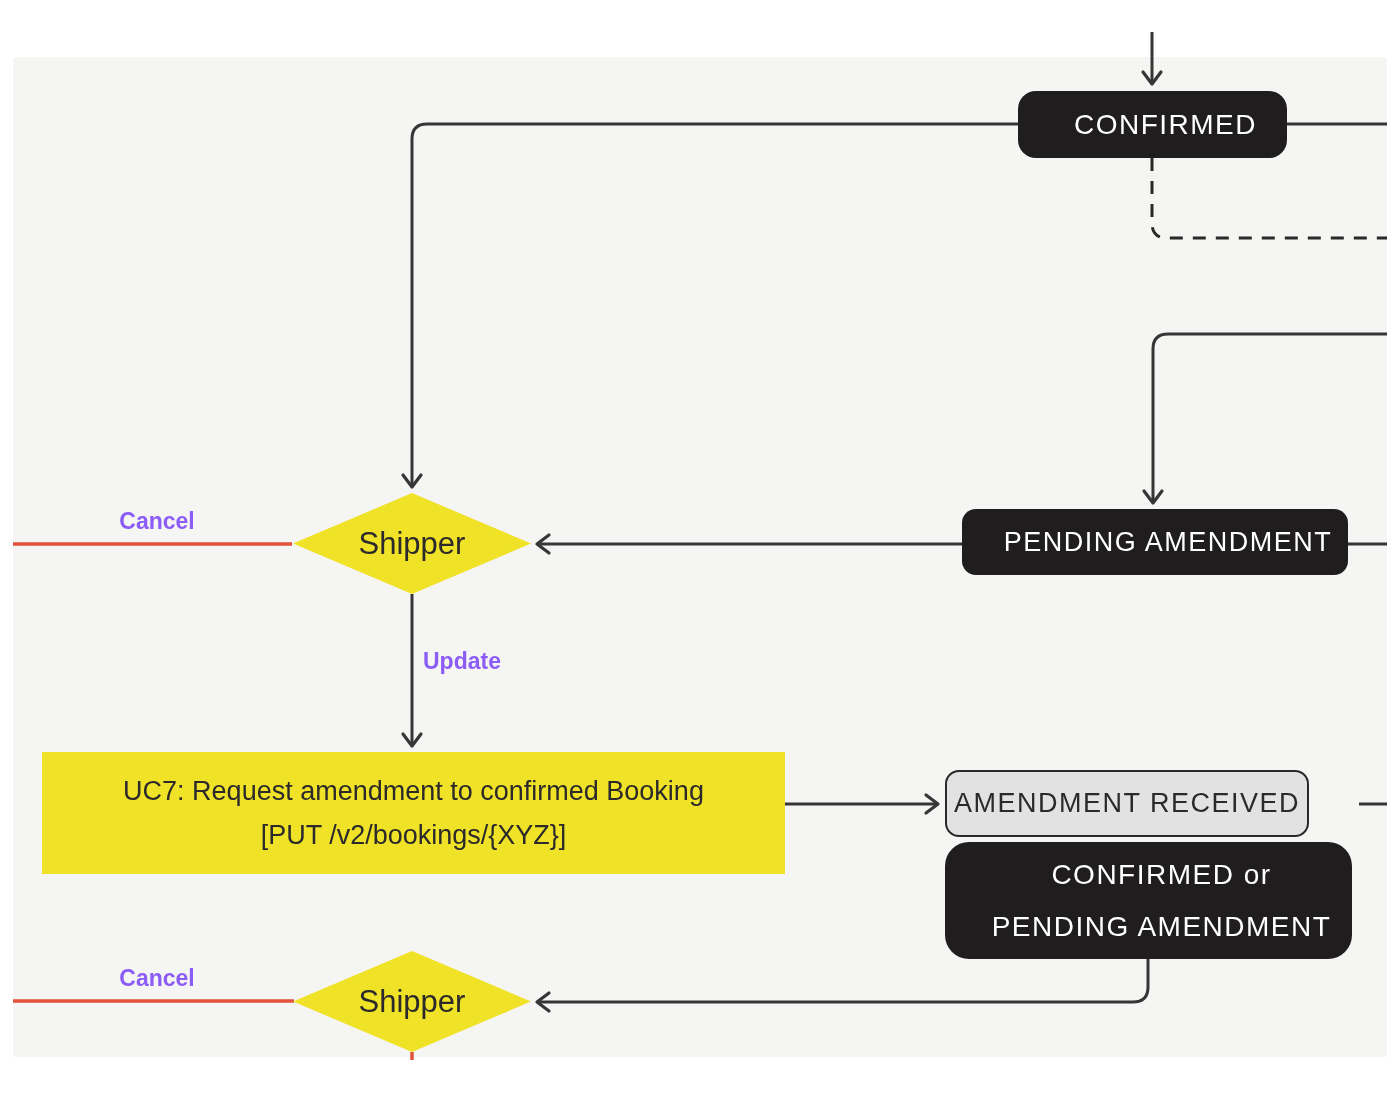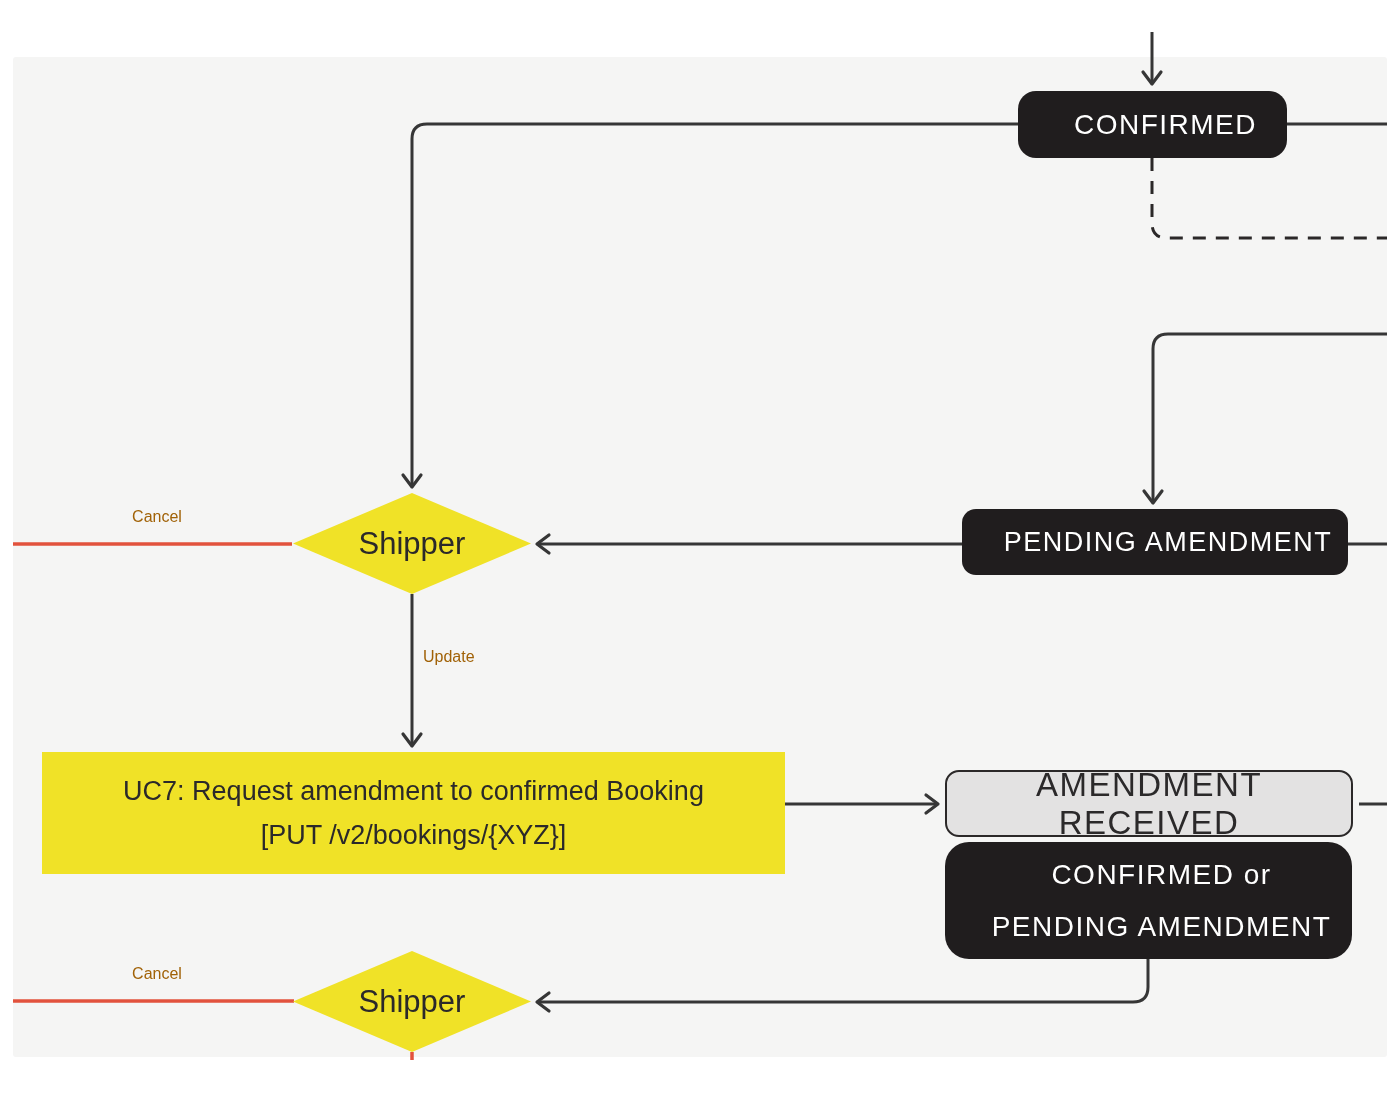--- a/index.html
+++ b/index.html
@@ -14,39 +14,39 @@
   svg.edges{position:absolute;left:0;top:0;width:1400px;height:1120px;z-index:2;}
   .node{position:absolute;z-index:3;display:flex;align-items:center;justify-content:center;
         text-align:center;box-sizing:border-box;}
   .state{
     background:#201D1E;color:#FFFFFF;border-radius:18px;
     font-size:28px;font-weight:500;letter-spacing:1.5px;padding-left:26px;
   }
   .state-confirmed{left:1018px;top:91px;width:269px;height:67px;}
   .state-pending{left:962px;top:509px;width:386px;height:66px;border-radius:14px;font-size:27px;}
   .state-interim{
-    left:945px;top:770px;width:408px;height:67px;border-radius:14px;
+    left:945px;top:770px;width:364px;height:67px;border-radius:14px;
     background:#E3E2E2;color:#2B292A;border:2.5px solid #2B2828;
-    font-size:33px;font-weight:500;letter-spacing:1.5px;
+    font-size:27px;font-weight:500;letter-spacing:1.5px;
   }
   .state-cp{left:945px;top:842px;width:407px;height:117px;border-radius:24px;
     flex-direction:column;line-height:52px;font-size:28px;}
   .diamond{
     background:#F0E227;color:#2B292A;
     clip-path:polygon(50% 0,100% 50%,50% 100%,0 50%);
     font-size:31px;font-weight:500;
   }
   .diamond-top{left:293px;top:493px;width:238px;height:101px;}
   .diamond-bottom{left:293px;top:951px;width:238px;height:101px;}
   .action{
     left:42px;top:752px;width:743px;height:122px;background:#F0E227;color:#2B292A;
     flex-direction:column;font-size:27px;font-weight:500;line-height:44px;
   }
   .edge-label{
-    position:absolute;z-index:3;color:#a16207;font-size:16px;font-weight:400;
+    position:absolute;z-index:3;color:#8b5cf6;font-size:23px;font-weight:700;
   }
   .lbl-cancel-top{left:107px;top:508px;width:100px;text-align:center;}
   .lbl-update{left:423px;top:648px;}
   .lbl-cancel-bottom{left:107px;top:965px;width:100px;text-align:center;}
 </style>
 </head>
 <body>
 
 <div class="canvas"></div>
 

